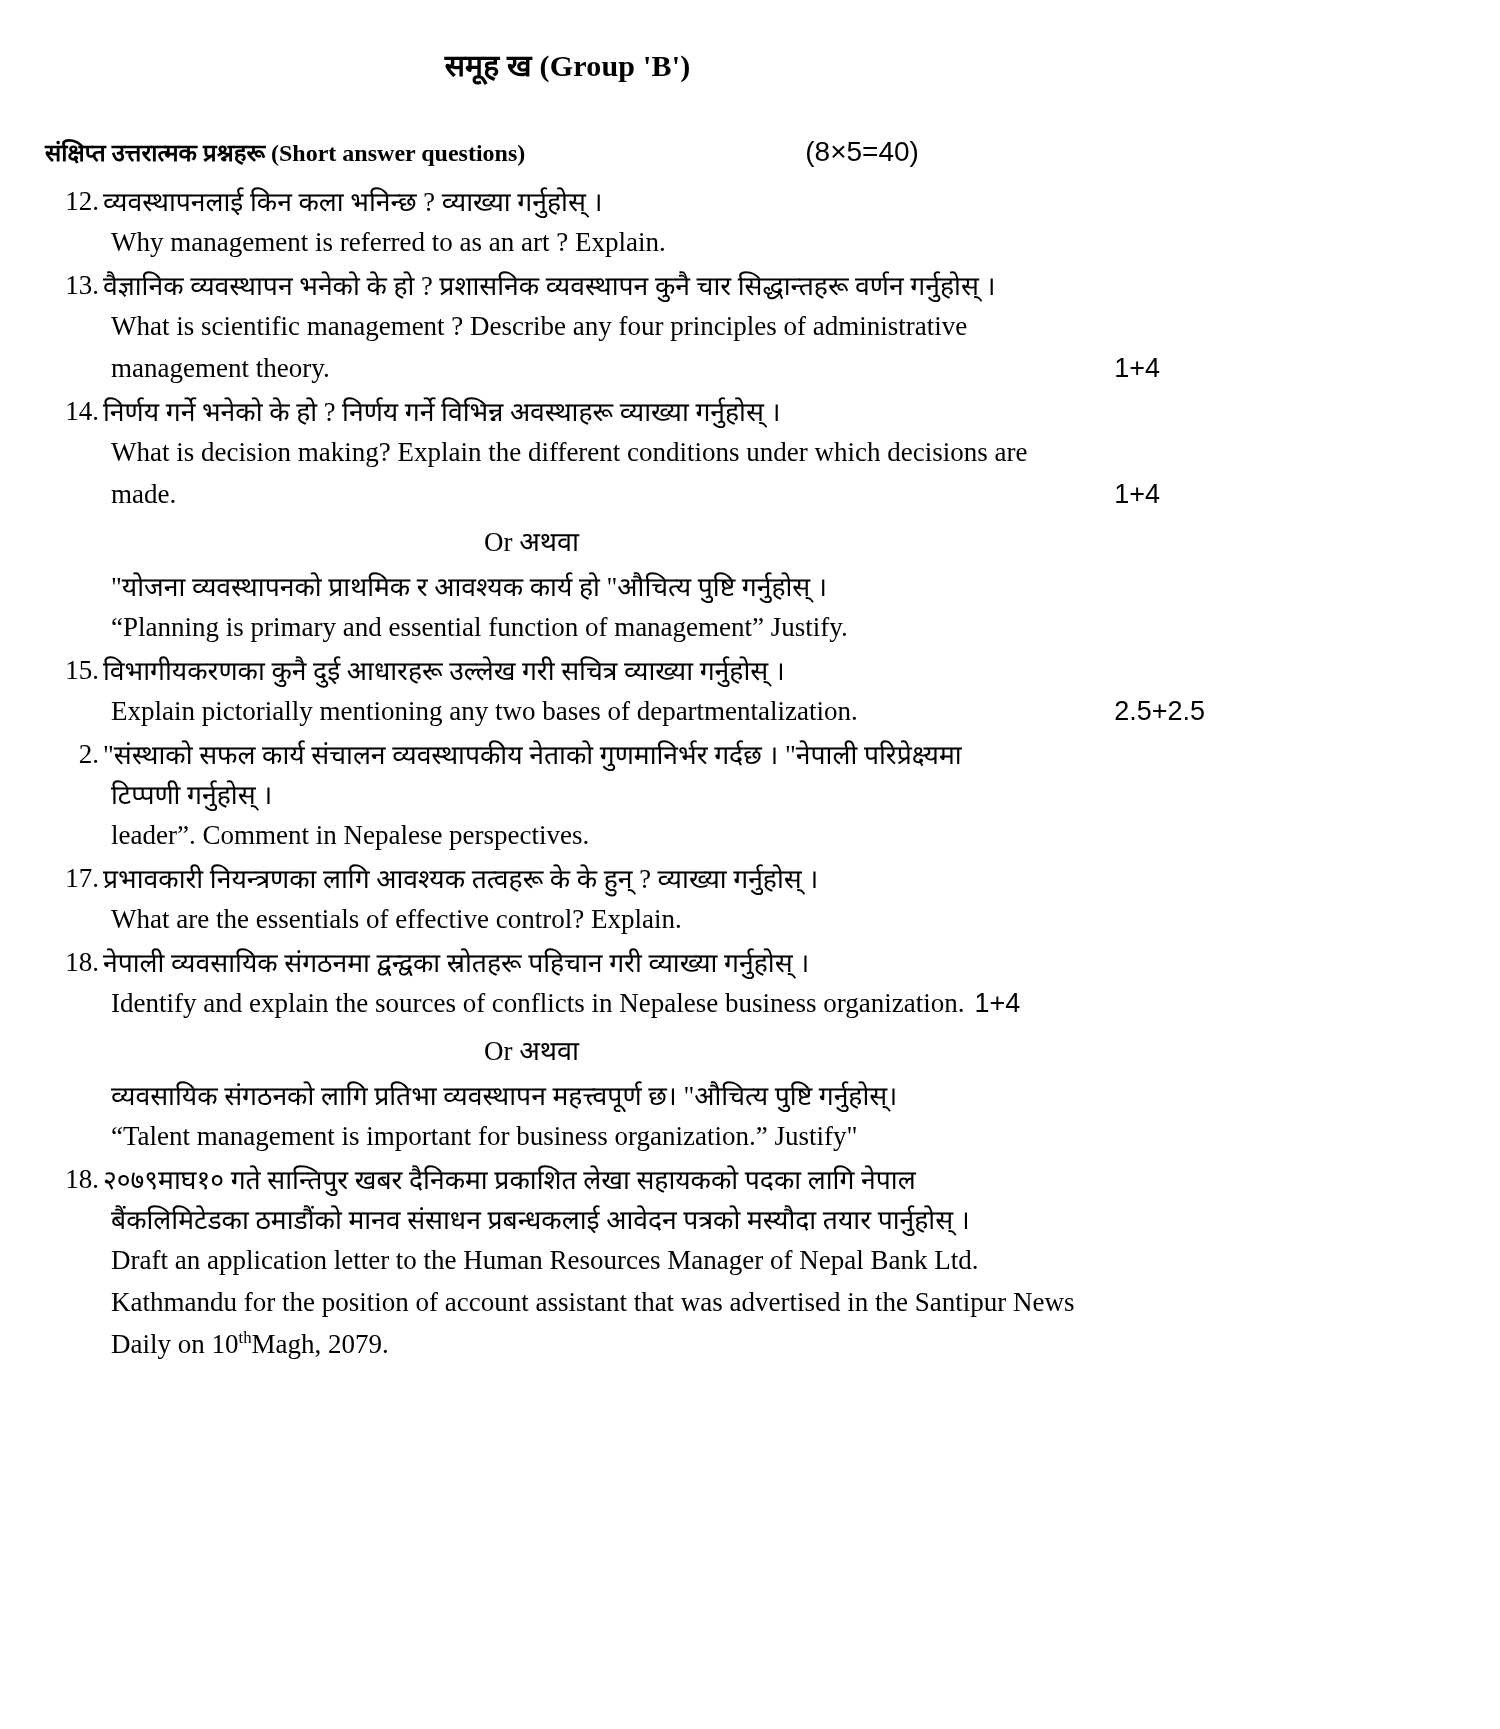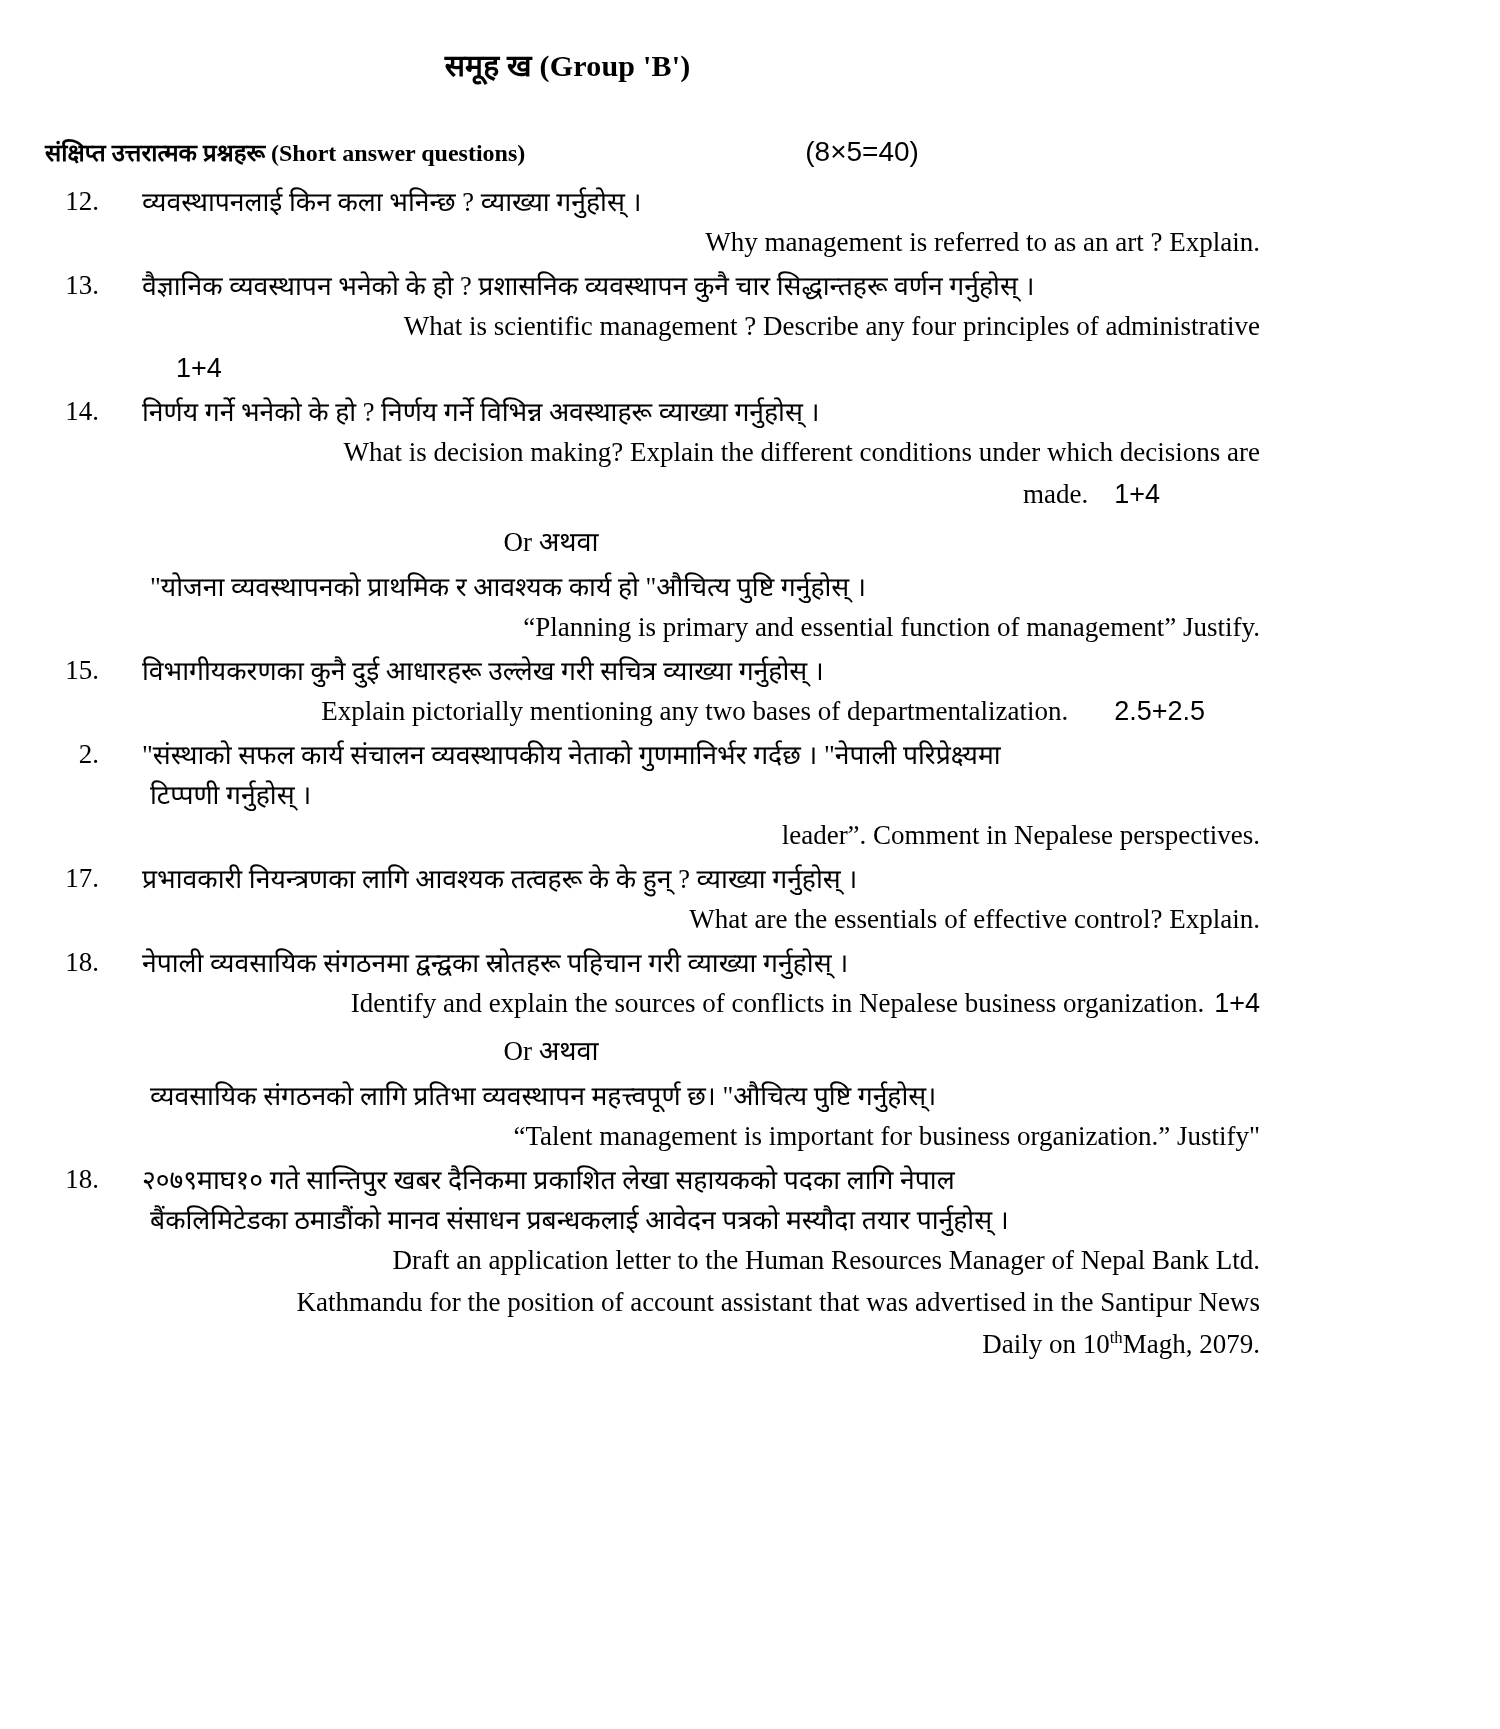--- a/index.html
+++ b/index.html
@@ -60,21 +60,20 @@
   
   .qlist {
     margin: 0;
     padding: 0;
     list-style: none;
   }
   .qitem {
     display: flex;
     align-items: flex-start;
     margin: 0 0 2px 0;
-    gap: 39px;
   }
   .qnum {
     flex: 0 0 auto;
     width: 58px;
     text-align: right;
     font-size: 27px;
     line-height: 1.45;
     padding-right: 4px;
     box-sizing: border-box;
   }
@@ -90,21 +89,20 @@
     margin: 0;
     padding: 0;
   }
   .line.np {
     font-size: 26.5px;
     line-height: 1.52;
   }
   .line.en {
     font-size: 27px;
     line-height: 1.55;
-    text-align: right;
   }
   .line.indent {
     padding-left: 8px;
   }
 
   
   .withmark {
     display: flex;
     align-items: baseline;
     justify-content: space-between;
@@ -161,20 +159,21 @@
           <div class="line en indent">Why management is referred to as an art ? Explain.</div>
         </div>
       </li>
 
       <li class="qitem">
         <div class="qnum">13.</div>
         <div class="qbody">
           <div class="line np">वैज्ञानिक व्यवस्थापन भनेको के हो ? प्रशासनिक व्यवस्थापन कुनै चार सिद्धान्तहरू वर्णन गर्नुहोस् ।</div>
           <div class="line en indent">What is scientific management ? Describe any four principles of administrative</div>
           <div class="line en indent withmark">
+            <span class="txt">management theory.</span>
             <span class="mark">1+4</span>
           </div>
         </div>
       </li>
 
       <li class="qitem">
         <div class="qnum">14.</div>
         <div class="qbody">
           <div class="line np">निर्णय गर्ने भनेको के हो ? निर्णय गर्ने विभिन्न अवस्थाहरू व्याख्या गर्नुहोस् ।</div>
           <div class="line en indent">What is decision making? Explain the different conditions under which decisions are</div>

